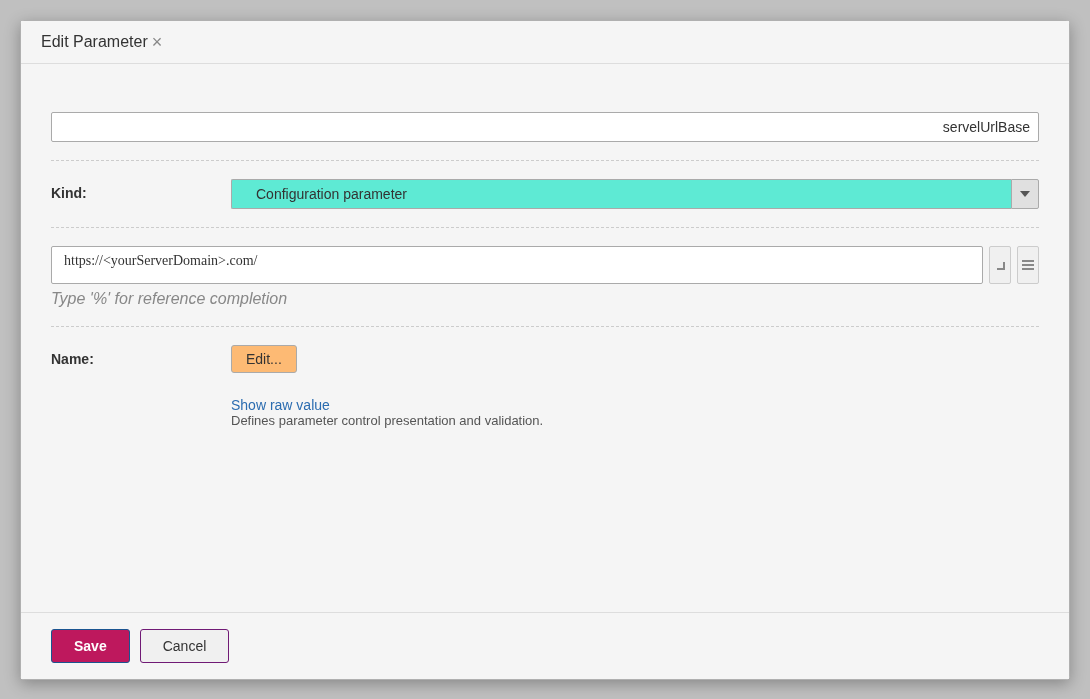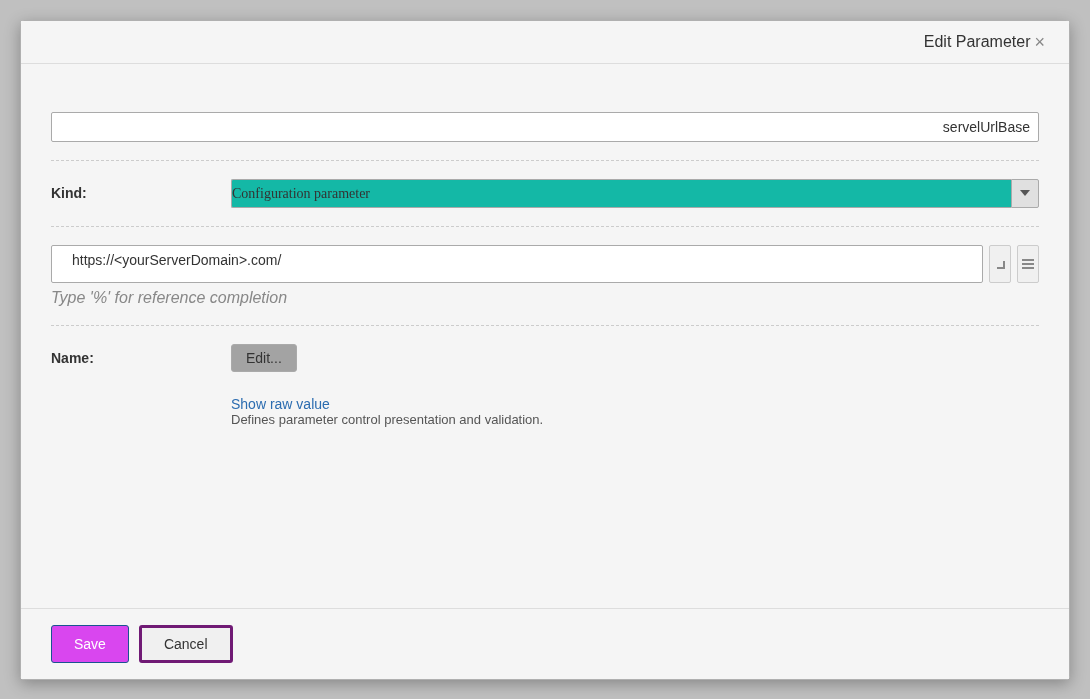--- a/index.html
+++ b/index.html
@@ -28,21 +28,21 @@
       display: flex;
       flex-direction: column;
     }
 
     .dialog-header {
       background: #f5f5f5;
       border-bottom: 1px solid #ddd;
       padding: 12px 20px;
       display: flex;
       align-items: center;
-      justify-content: flex-end;
+      justify-content: flex-start;
     }
 
     .dialog-title {
       font-size: 16px;
       font-weight: normal;
       color: #333;
     }
 
     .close-btn {
       background: none;
@@ -101,32 +101,31 @@
     }
 
     .select-wrapper {
       position: relative;
       display: flex;
       align-items: stretch;
     }
 
     .select-field {
       flex: 1;
-      padding: 6px 0;
+      padding: 6px 24px;
       border: 1px solid #aaa;
       border-right: none;
       border-radius: 2px 0 0 2px;
       font-size: 14px;
       color: #333;
-      background: #14b8a6;
+      background: #5eead4;
       appearance: none;
       -webkit-appearance: none;
       outline: none;
       cursor: pointer;
-      font-family: Liberation Serif, serif;
     }
 
     .select-arrow-btn {
       background: #e0e0e0;
       border: 1px solid #aaa;
       border-radius: 0 2px 2px 0;
       padding: 0 8px;
       cursor: pointer;
       display: flex;
       align-items: center;
@@ -142,25 +141,25 @@
     }
 
     .value-field-wrapper {
       display: flex;
       align-items: flex-start;
       gap: 6px;
     }
 
     .value-textarea {
       flex: 1;
-      padding: 6px 20px;
+      padding: 6px 12px;
       border: 1px solid #aaa;
       border-radius: 2px;
       font-size: 14px;
-      font-family: Liberation Sans, sans-serif;
+      font-family: Liberation Serif, serif;
       color: #333;
       background: #fff;
       resize: none;
       height: 38px;
       outline: none;
     }
 
     .value-icon-resize {
       width: 22px;
       height: 38px;
@@ -189,21 +188,21 @@
       color: #888;
       font-size: 16px;
       margin-top: 6px;
       font-style: italic;
     }
 
     .edit-btn {
       padding: 5px 14px;
       border: 1px solid #aaa;
       border-radius: 3px;
-      background: #a3a3a3;
+      background: #fdba74;
       font-size: 14px;
       cursor: pointer;
       color: #333;
     }
 
     .show-raw-link {
       color: #2b6cb0;
       text-decoration: none;
       cursor: pointer;
       font-size: 14px;
@@ -226,34 +225,34 @@
     .dialog-footer {
       padding: 16px 30px;
       display: flex;
       gap: 10px;
       border-top: 1px solid #ddd;
       background: #f5f5f5;
     }
 
     .save-btn {
       padding: 8px 22px;
-      background: #d946ef;
+      background: #be185d;
       color: #fff;
       border: 1px solid #1a5490;
       border-radius: 3px;
       font-size: 14px;
       cursor: pointer;
-      font-weight: normal;
+      font-weight: bold;
     }
 
     .cancel-btn {
       padding: 8px 22px;
       background: #f0f0f0;
       color: #333;
-      border: 3px solid #701a75;
+      border: 1px solid #701a75;
       border-radius: 3px;
       font-size: 14px;
       cursor: pointer;
     }
 
     
     .resize-icon {
       width: 14px;
       height: 14px;
       position: relative;

